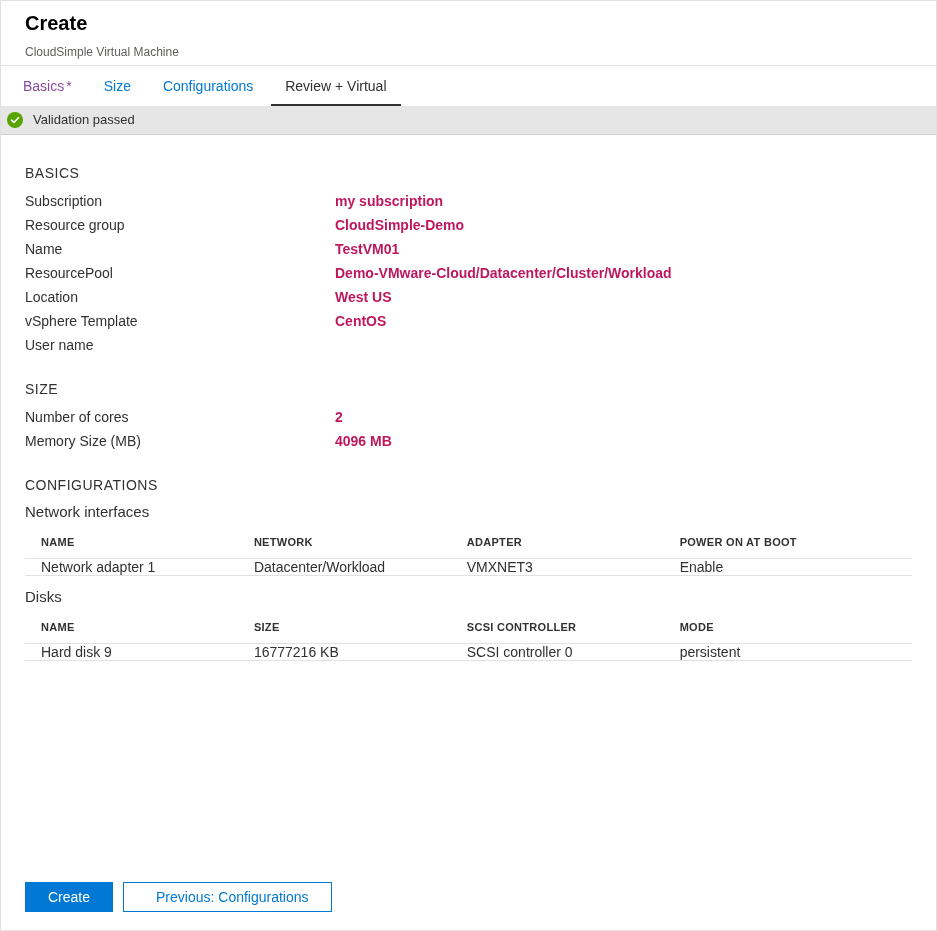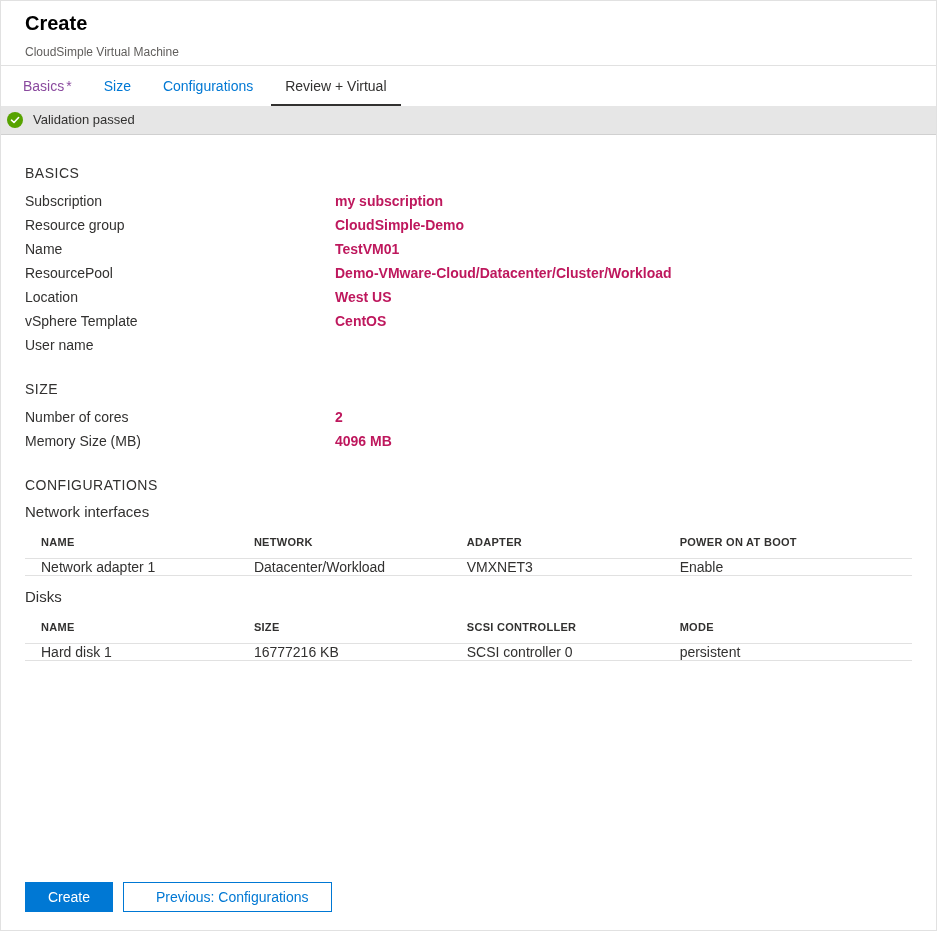--- a/index.html
+++ b/index.html
@@ -229,21 +229,21 @@
     <thead>
       <tr>
         <th style="width:24%">NAME</th>
         <th style="width:24%">SIZE</th>
         <th style="width:24%">SCSI CONTROLLER</th>
         <th>MODE</th>
       </tr>
     </thead>
     <tbody>
       <tr>
-        <td>Hard disk 1</td>
+        <td>Hard disk 9</td>
         <td>16777216 KB</td>
         <td>SCSI controller 0</td>
         <td>persistent</td>
       </tr>
     </tbody>
   </table>
 </div>
 
 <div class="footer">
   <button class="btn btn-primary">Create</button>

